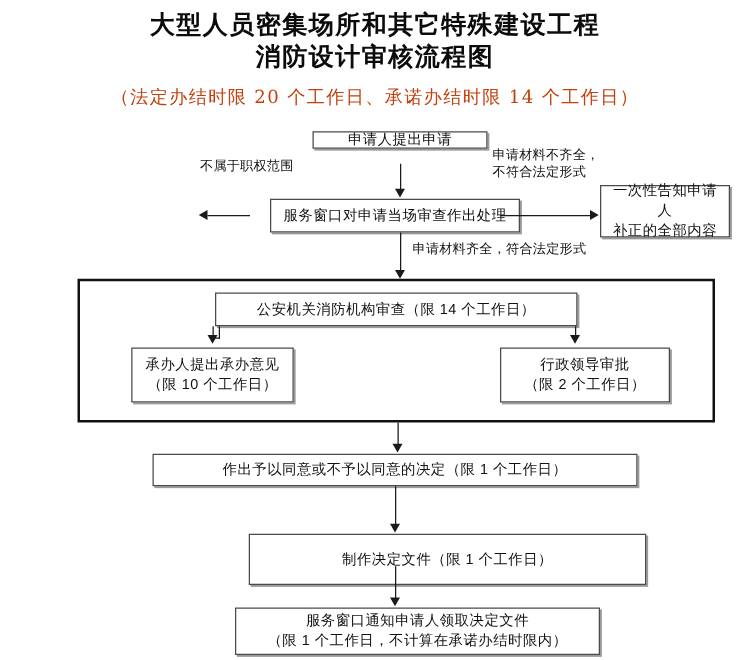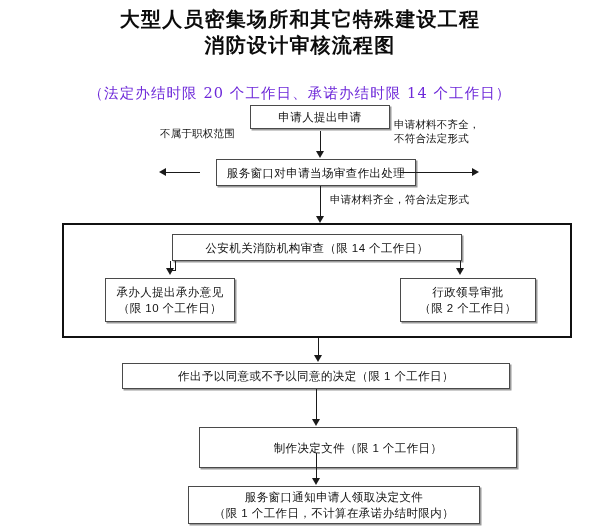--- a/index.html
+++ b/index.html
@@ -33,22 +33,22 @@
     font-size: 20px;
     letter-spacing: 1.2px;
     line-height: 26px;
     color: #0b0b0b;
   }
   .subtitle-line {
     font-family: "DejaVu Serif", "Liberation Serif", serif;
     font-size: 14.5px;
     letter-spacing: 1.1px;
     line-height: 22px;
-    margin-top: 24px;
-    color: #6d28d9;
+    margin-top: 9px;
+    color: #c2410c;
   }
 
   
   .box {
     position: absolute;
     box-sizing: border-box;
     border: 1px solid #4a4a4a;
     background: #ffffff;
     display: flex;
     align-items: center;
@@ -120,37 +120,41 @@
 <body>
 
 <div id="page">
 
   <div class="title-block">
     <div class="title-line">大型人员密集场所和其它特殊建设工程</div>
     <div class="title-line">消防设计审核流程图</div>
     <div class="subtitle-line">（法定办结时限 20 个工作日、承诺办结时限 14 个工作日）</div>
   </div>
 
-  <div class="box shadow-b" style="left:250px; top:105px; width:140px; height:24px;">
+  <div class="box shadow-b" style="left:250px; top:105px; width:140px; height:14px;">
     <span class="box-text">申请人提出申请</span>
   </div>
 
   <div class="vline" style="left:320px; top:131px; height:21px;"></div>
   <div class="arrow-down" style="left:315.5px; top:151px;"></div>
 
   <div class="box shadow-b" style="left:216px; top:159px; width:200px; height:27px;">
     <span class="box-text">服务窗口对申请当场审查作出处理</span>
   </div>
 
 
   <div class="hline" style="left:166px; top:172px; width:34px;"></div>
   <div class="arrow-left" style="left:159px; top:167.5px;"></div>
 
   <div class="edge-label" style="left:160px; top:126px;">不属于职权范围</div>
 
+  <div class="box shadow-b" style="left:480px; top:148px; width:104px; height:42px;">
+    <span class="box-text">一次性告知申请人
+补正的全部内容</span>
+  </div>
 
   <div class="hline" style="left:400px; top:172px; width:73px;"></div>
   <div class="arrow-right" style="left:472px; top:167.5px;"></div>
 
   <div class="edge-label" style="left:394px; top:117px;">申请材料不齐全，
 不符合法定形式</div>
 
   <div class="edge-label" style="left:330px; top:192px;">申请材料齐全，符合法定形式</div>
 
   <div class="vline" style="left:320px; top:186px; height:32px;"></div>

